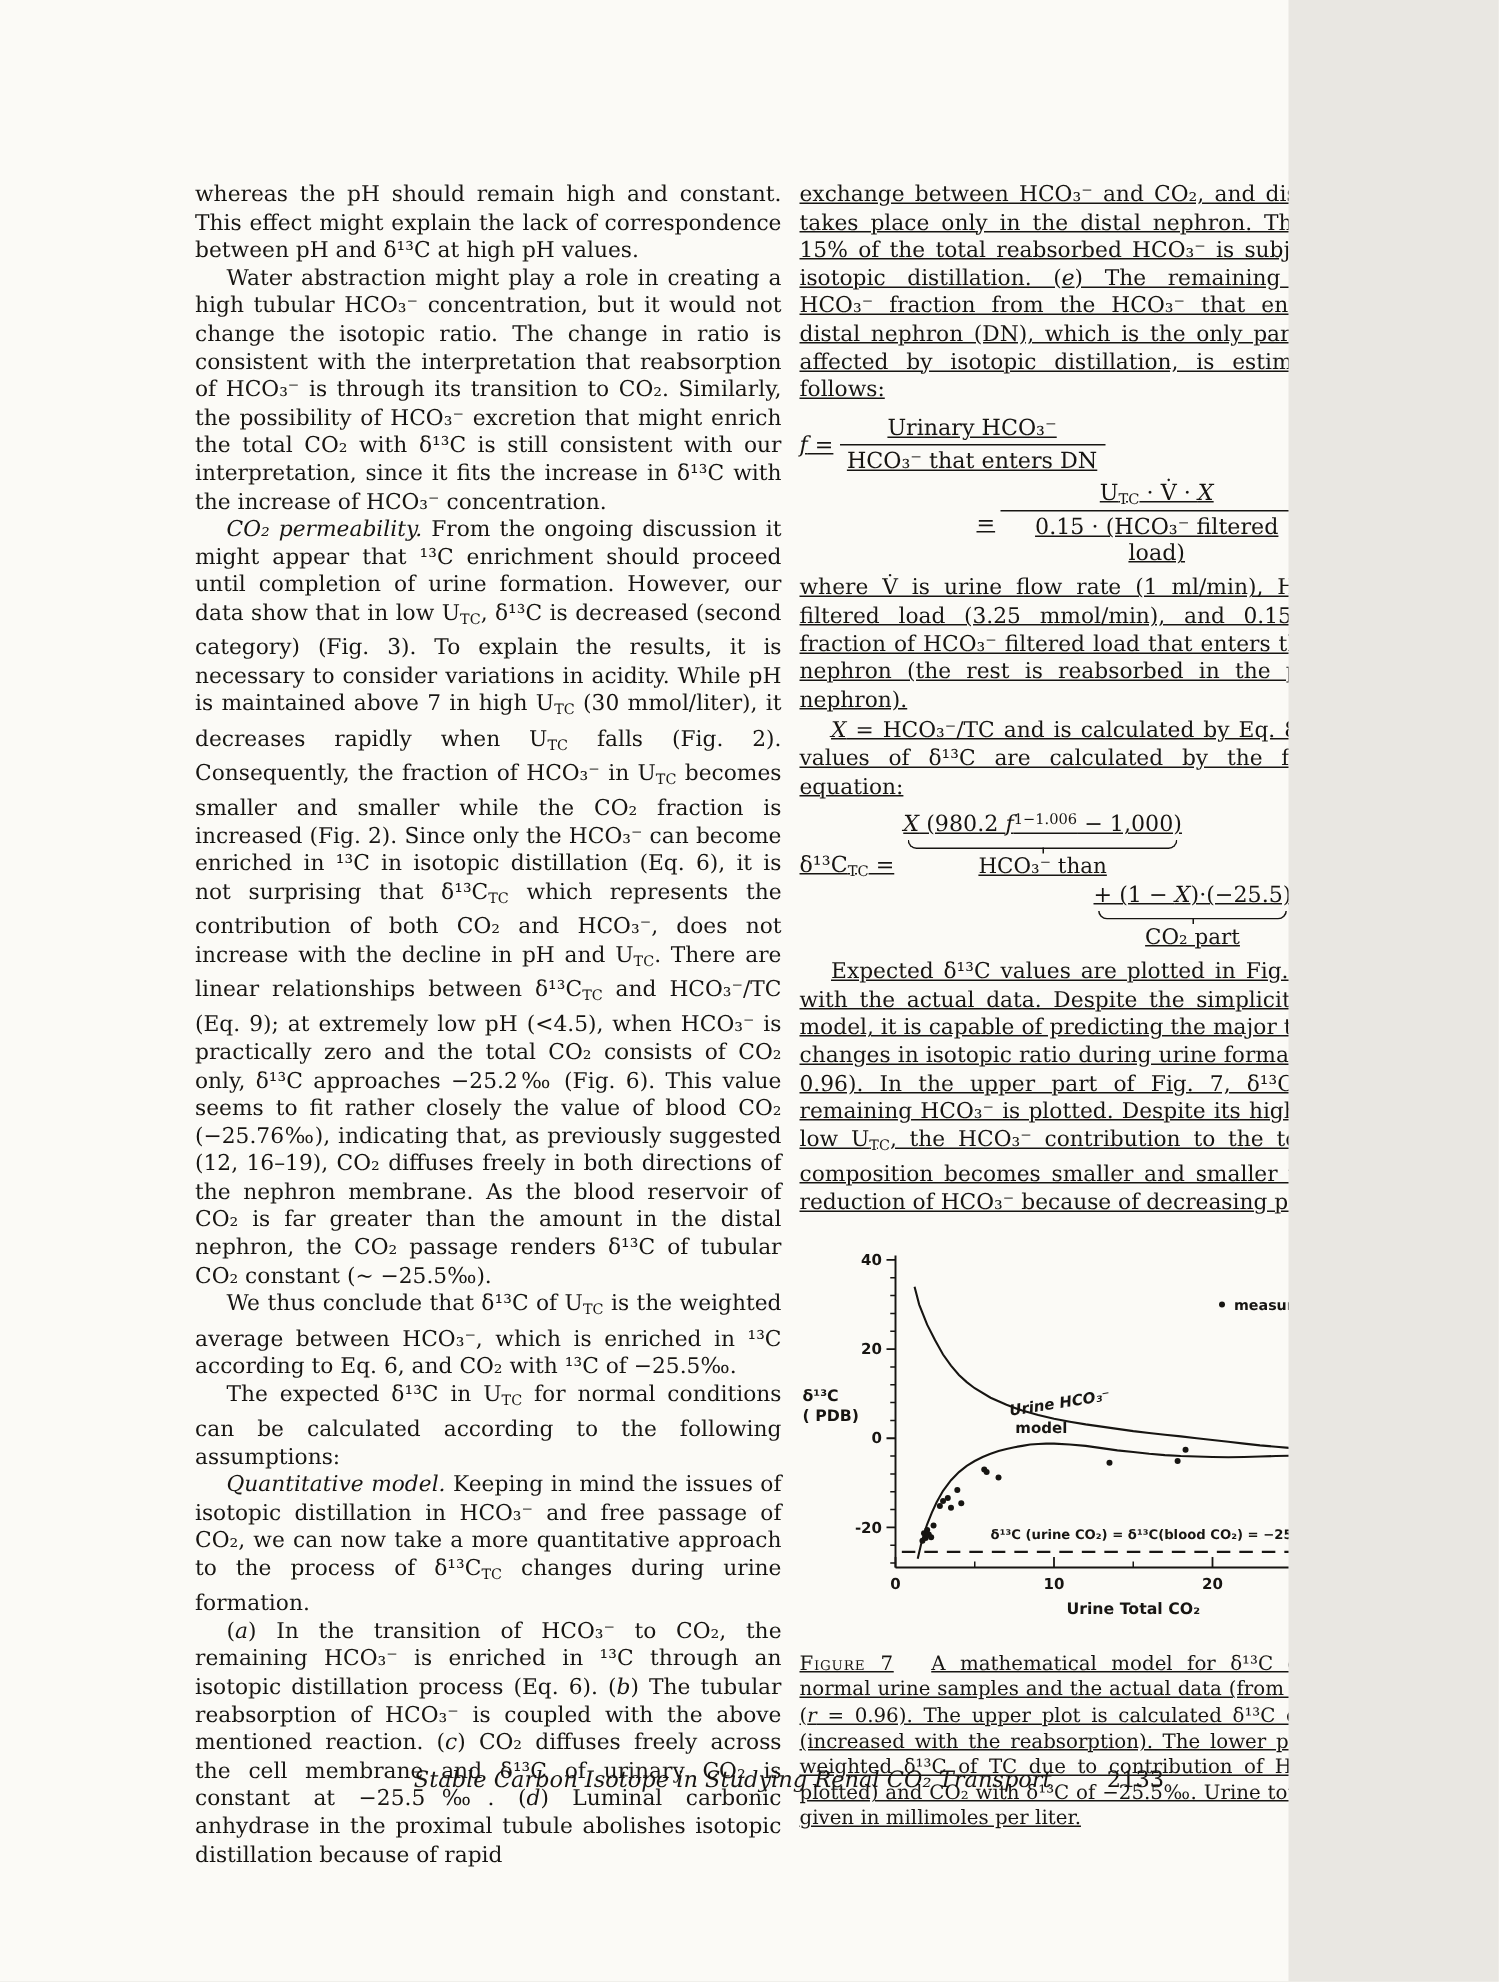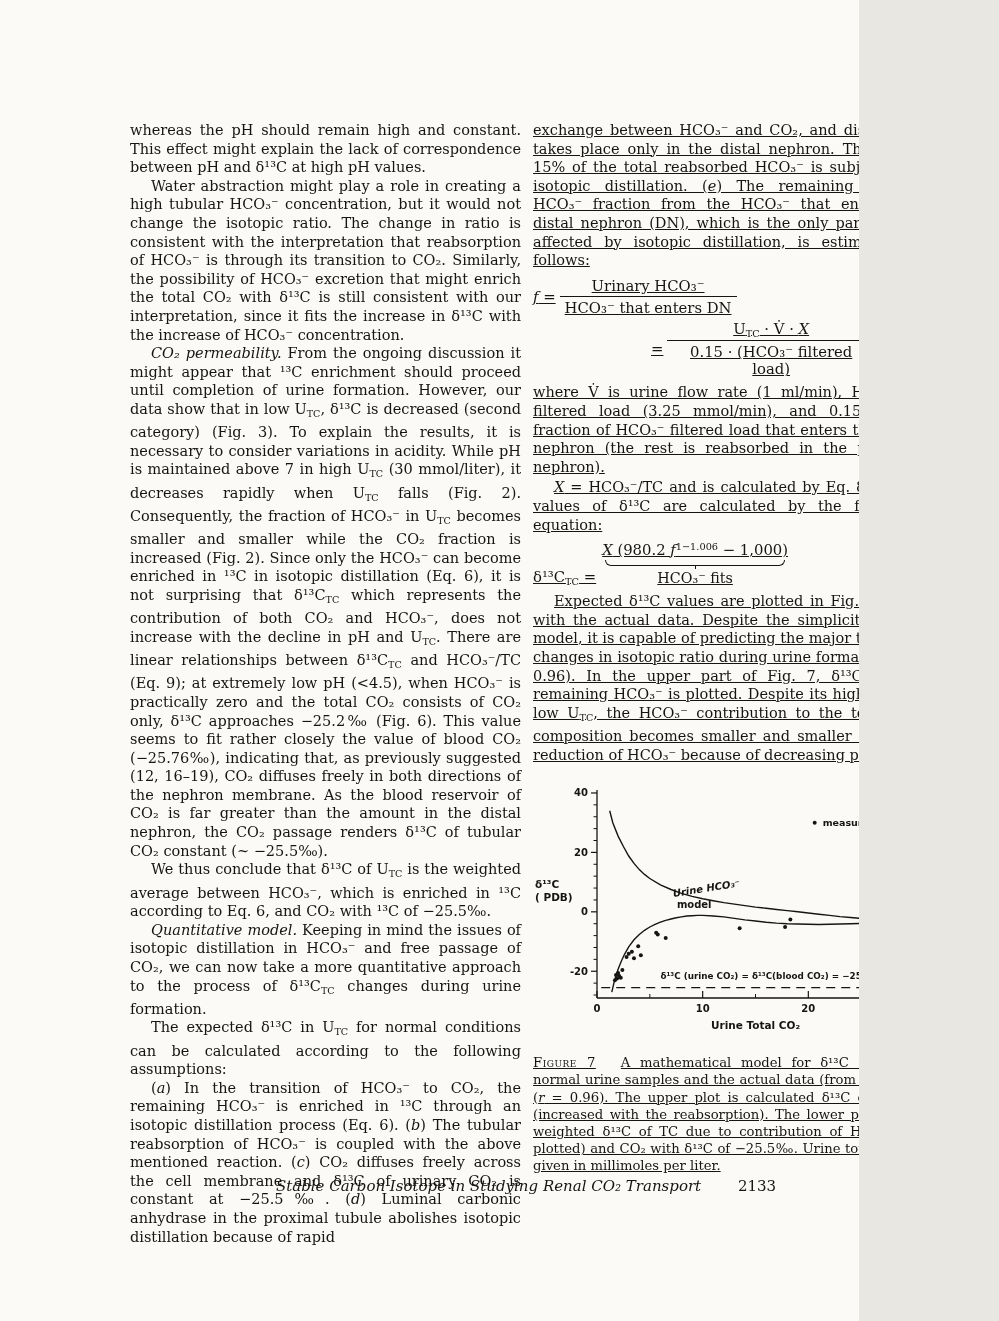--- a/index.html
+++ b/index.html
@@ -43,22 +43,22 @@
 </head>
 <body>
 
 <div class="page">
 
   <div class="col col-left">
     <p class="para">whereas the pH should remain high and constant. This effect might explain the lack of correspondence between pH and δ¹³C at high pH values.</p>
     <p class="para indent">Water abstraction might play a role in creating a high tubular HCO₃⁻ concentration, but it would not change the isotopic ratio. The change in ratio is consistent with the interpretation that reabsorption of HCO₃⁻ is through its transition to CO₂. Similarly, the possibility of HCO₃⁻ excretion that might enrich the total CO₂ with δ¹³C is still consistent with our interpretation, since it fits the increase in δ¹³C with the increase of HCO₃⁻ concentration.</p>
     <p class="para indent"><i>CO₂ permeability.</i>  From the ongoing discussion it might appear that ¹³C enrichment should proceed until completion of urine formation. However, our data show that in low U<sub>TC</sub>, δ¹³C is decreased (second category) (Fig. 3). To explain the results, it is necessary to consider variations in acidity. While pH is maintained above 7 in high U<sub>TC</sub> (30 mmol/liter), it decreases rapidly when U<sub>TC</sub> falls (Fig. 2). Consequently, the fraction of HCO₃⁻ in U<sub>TC</sub> becomes smaller and smaller while the CO₂ fraction is increased (Fig. 2). Since only the HCO₃⁻ can become enriched in ¹³C in isotopic distillation (Eq. 6), it is not surprising that δ¹³C<sub>TC</sub> which represents the contribution of both CO₂ and HCO₃⁻, does not increase with the decline in pH and U<sub>TC</sub>. There are linear relationships between δ¹³C<sub>TC</sub> and HCO₃⁻/TC (Eq. 9); at extremely low pH (&lt;4.5), when HCO₃⁻ is practically zero and the total CO₂ consists of CO₂ only, δ¹³C approaches −25.2‰ (Fig. 6). This value seems to fit rather closely the value of blood CO₂ (−25.76‰), indicating that, as previously suggested (12, 16–19), CO₂ diffuses freely in both directions of the nephron membrane. As the blood reservoir of CO₂ is far greater than the amount in the distal nephron, the CO₂ passage renders δ¹³C of tubular CO₂ constant (~ −25.5‰).</p>
     <p class="para indent">We thus conclude that δ¹³C of U<sub>TC</sub> is the weighted average between HCO₃⁻, which is enriched in ¹³C according to Eq. 6, and CO₂ with ¹³C of −25.5‰.</p>
+    <p class="para indent">The expected δ¹³C in U<sub>TC</sub> for normal conditions can be calculated according to the following assumptions:</p>
     <p class="para indent"><i>Quantitative model.</i>  Keeping in mind the issues of isotopic distillation in HCO₃⁻ and free passage of CO₂, we can now take a more quantitative approach to the process of δ¹³C<sub>TC</sub> changes during urine formation.</p>
-    <p class="para indent">The expected δ¹³C in U<sub>TC</sub> for normal conditions can be calculated according to the following assumptions:</p>
     <p class="para indent">(<i>a</i>)  In the transition of HCO₃⁻ to CO₂, the remaining HCO₃⁻ is enriched in ¹³C through an isotopic distillation process (Eq. 6). (<i>b</i>) The tubular reabsorption of HCO₃⁻ is coupled with the above mentioned reaction. (<i>c</i>) CO₂ diffuses freely across the cell membrane and δ¹³C of urinary CO₂ is constant at −25.5‰. (<i>d</i>) Luminal carbonic anhydrase in the proximal tubule abolishes isotopic distillation because of rapid</p>
   </div>
 
   <div class="col col-right">
     <p class="para">exchange between HCO₃⁻ and CO₂, and distillation takes place only in the distal nephron. Thus, only 15% of the total reabsorbed HCO₃⁻ is subjected to isotopic distillation. (<i>e</i>) The remaining urinary HCO₃⁻ fraction from the HCO₃⁻ that enters the distal nephron (DN), which is the only part that is affected by isotopic distillation, is estimated as follows:</p>
 
     <div class="eq">
       <div class="eqrow">
         <span><i>f</i> =</span>
         <span class="frac">
@@ -79,22 +79,31 @@
 
     <p class="para">where V̇ is urine flow rate (1 ml/min), HCO₃⁻ is filtered load (3.25 mmol/min), and 0.15 is the fraction of HCO₃⁻ filtered load that enters the distal nephron (the rest is reabsorbed in the proximal nephron).</p>
     <p class="para indent" style="margin-top:2px;"><i>X</i> = HCO₃⁻/TC and is calculated by Eq. 8. Model values of δ¹³C are calculated by the following equation:</p>
 
     <div class="eq">
       <div class="eq12-l1">
         <span class="eqtop">δ¹³C<sub>TC</sub> =</span>
         <span class="braced" style="margin-left:6px;">
           <span><i>X</i> (980.2 <i>f</i><sup>1−1.006</sup> − 1,000)</span>
           <span class="brace"></span>
-          <span class="blabel">HCO₃⁻ fits</span>
+          <span class="blabel">HCO₃⁻ than</span>
         </span>
+      </div>
+      <div class="eq12-l2">
+        <span class="braced">
+          <span>+ (1 − <i>X</i>)·(−25.5)</span>
+          <span class="brace"></span>
+          <span class="blabel">CO₂ part</span>
+        </span>
+        <span style="padding-left:6px;">.</span>
+        <span class="eqnum">(12)</span>
       </div>
     </div>
 
     <p class="para indent">Expected δ¹³C values are plotted in Fig. 7 along with the actual data. Despite the simplicity of the model, it is capable of predicting the major trends of changes in isotopic ratio during urine formation (<i>r</i> = 0.96). In the upper part of Fig. 7, δ¹³C of the remaining HCO₃⁻ is plotted. Despite its high δ¹³C at low U<sub>TC</sub>, the HCO₃⁻ contribution to the total CO₂ composition becomes smaller and smaller with the reduction of HCO₃⁻ because of decreasing pH.</p>
 
     <div class="figure">
       <div class="fig-ylabel">
         <div>δ¹³C</div>
         <div>( PDB)</div>
       </div>

